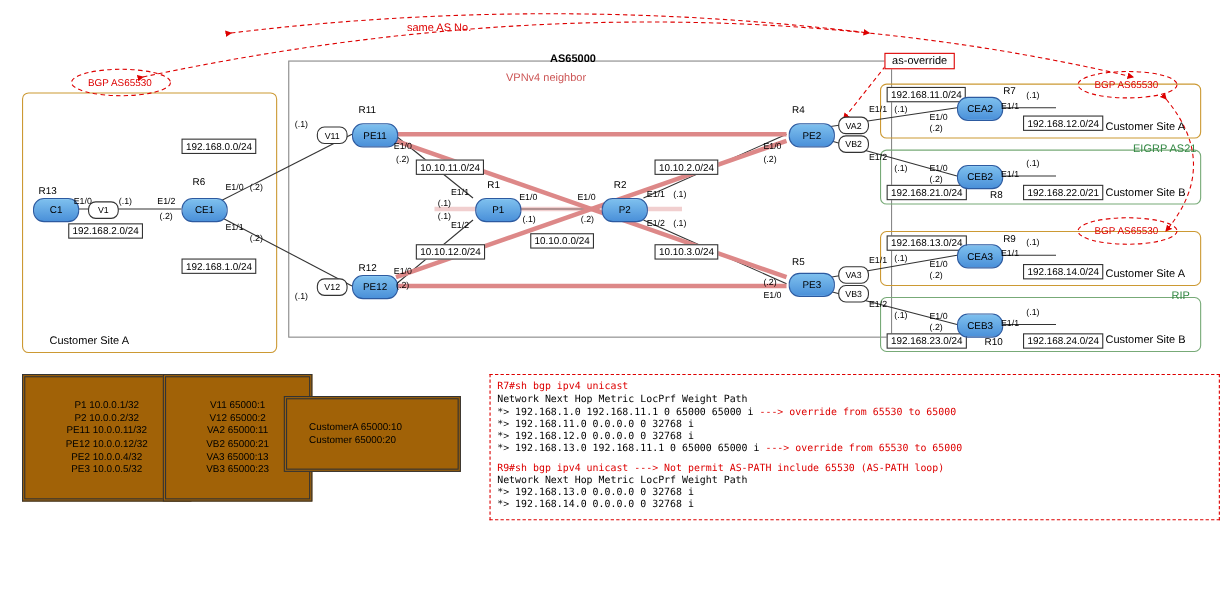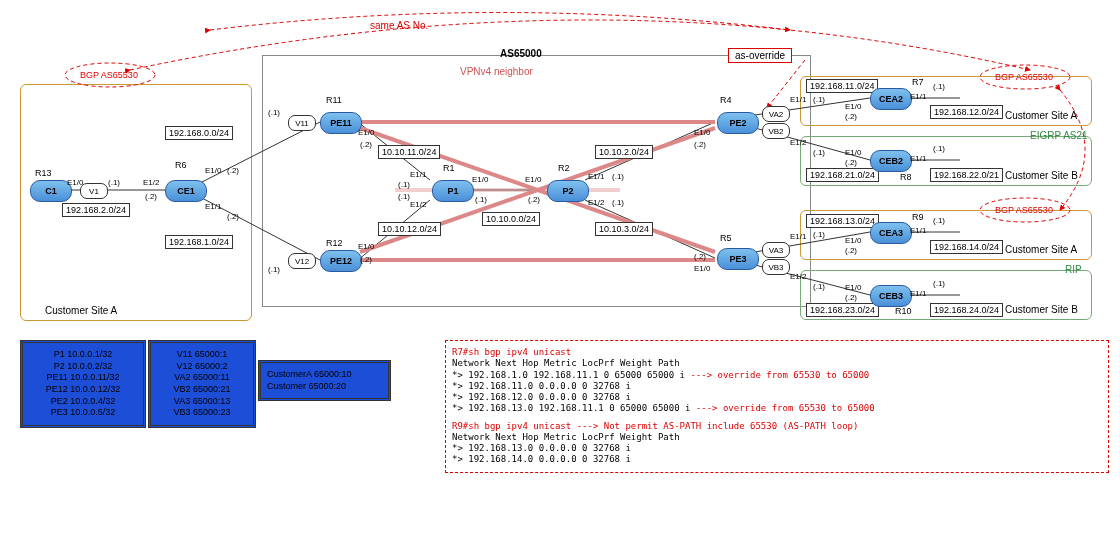--- a/index.html
+++ b/index.html
@@ -1,23 +1,23 @@
 <!DOCTYPE html>
 <html><head>
 <meta charset="utf-8">
 <style>
 body{margin:0;font-family:Arial,sans-serif;font-size:10px;background:#fff;width:1120px;height:554px;position:relative}
-.router{position:absolute;width:40px;height:20px;background:linear-gradient(#7ec0ee,#4a90d9);border:1px solid #2c5aa0;border-radius:10px;display:flex;align-items:center;justify-content:center;color:#000;font-size:9px;font-weight:bold;z-index:5}
+.router{position:absolute;width:40px;height:20px;background:linear-gradient(#7ec0ee,#4a90d9);border:1px solid #2c5aa0;border-radius:10px;display:flex;align-items:center;justify-content:center;color:#000;font-size:9px;font-weight:normal;z-index:5}
 .vrf{position:absolute;width:26px;height:14px;border:1px solid #333;border-radius:7px;background:#fff;display:flex;align-items:center;justify-content:center;font-size:8px;z-index:4}
 .lbl{position:absolute;font-size:9px;z-index:6}
 .box{position:absolute;border:1px solid #333;background:#fff;padding:1px 3px;font-size:9px;z-index:4}
 .ifc{position:absolute;font-size:8px;z-index:6}
 .area{position:absolute;border:1px solid;z-index:1}
 .title{position:absolute;font-size:10px;z-index:6}
-.info{position:absolute;border:3px double #333;padding:6px;font-size:9px;line-height:1.3;background:#1d4ed8;z-index:3}
+.info{position:absolute;border:3px double #333;padding:20px;font-size:9px;line-height:1.3;background:#a16207;z-index:3}
 .cli{position:absolute;border:1px dashed #d00;padding:6px;font-size:9px;font-family:monospace;line-height:1.25;z-index:3;color:#000}
 .cli .r{color:#d00}
 .red-box{position:absolute;border:1px solid #d00;padding:1px 6px;color:#000;font-size:10px;background:#fff;z-index:7}
 svg{position:absolute;top:0;left:0;z-index:2}
 line.net{stroke:#333;stroke-width:1}
 line.arrow{stroke:#d88;stroke-width:4}
 path.dash{stroke:#d00;stroke-width:1;stroke-dasharray:4 3;fill:none}
 ellipse.bgpAS{stroke:#d00;stroke-width:1;stroke-dasharray:4 3;fill:none}
 marker path{fill:#d00}
 </style>
@@ -79,21 +79,21 @@
 <div class="title" style="left:1030px;top:130px;color:#384">EIGRP AS21</div>
 
 <div class="area" style="left:800px;top:210px;width:290px;height:48px;border-color:#c93;border-radius:6px"></div>
 <div class="title" style="left:1005px;top:244px">Customer Site A</div>
 
 <div class="area" style="left:800px;top:270px;width:290px;height:48px;border-color:#7a7;border-radius:6px"></div>
 <div class="title" style="left:1005px;top:304px">Customer Site B</div>
 <div class="title" style="left:1065px;top:264px;color:#384">RIP</div>
 
 <div class="title" style="left:370px;top:20px;color:#d00">same AS No.</div>
-<div class="red-box" style="left:728px;top:48px">as-override</div>
+<div class="red-box" style="left:804px;top:48px">as-override</div>
 <div class="title" style="left:80px;top:70px;color:#d00;font-size:9px">BGP AS65530</div>
 <div class="title" style="left:995px;top:72px;color:#d00;font-size:9px">BGP AS65530</div>
 <div class="title" style="left:995px;top:205px;color:#d00;font-size:9px">BGP AS65530</div>
 
 <div class="lbl" style="left:35px;top:168px">R13</div>
 <div class="router" style="left:30px;top:180px">C1</div>
 <div class="vrf" style="left:80px;top:183px">V1</div>
 
 <div class="lbl" style="left:175px;top:160px">R6</div>
 <div class="router" style="left:165px;top:180px">CE1</div>

